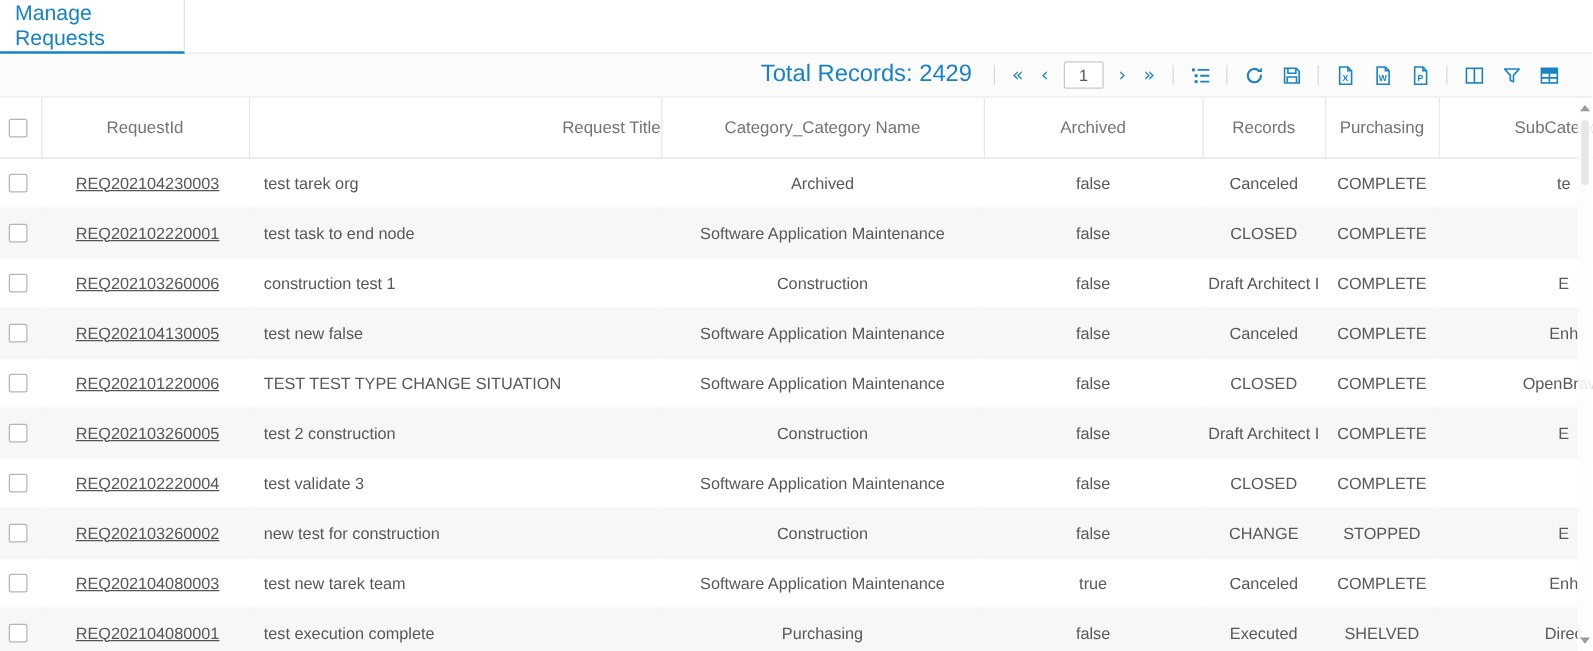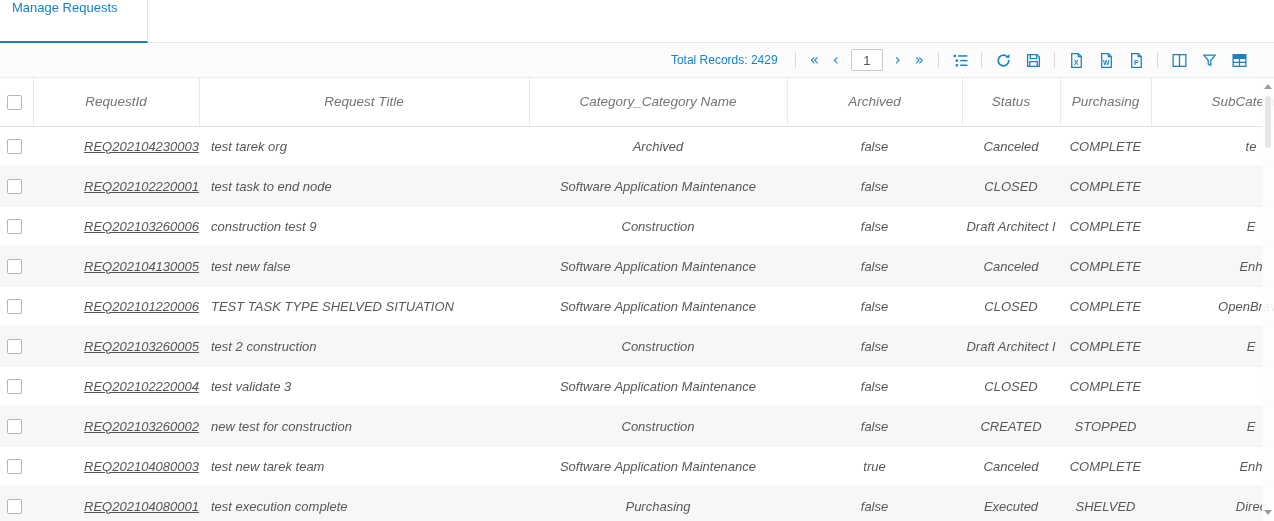--- a/index.html
+++ b/index.html
@@ -2,61 +2,61 @@
 <html><head>
 <meta charset="utf-8">
 <style>
   * { margin:0; padding:0; box-sizing:border-box; }
   html,body { width:1274px; height:521px; overflow:hidden; background:#fff;
               font-family:"Liberation Sans", sans-serif; }
 
   
   .tabbar { height:43px; display:flex; background:#fff;
             box-shadow: inset 0 -1px 0 #e8e8e8; }
-  .tab { width:148px; height:43px; display:flex; align-items:flex-start;
-         padding-left:12px; font-size:13px; color:#1782c5;
+  .tab { width:148px; height:43px; display:flex; align-items:flex-end;
+         padding-left:12px; font-size:17px; color:#1782c5;
          border-right:1px solid #e2e2e2; border-bottom:2px solid #1782c5;
          background:#fff; cursor:pointer; }
 
   
   .toolbar { height:35px; background:#fcfcfc; border-bottom:1px solid #ececec;
              display:flex; align-items:center; justify-content:flex-end;
              padding-right:26px; gap:12px; }
-  .records { color:#1782c5; font-size:12px; white-space:nowrap; margin-right:5px; }
+  .records { color:#1782c5; font-size:19px; white-space:nowrap; margin-right:5px; }
   .vdiv { width:1px; height:16px; background:#d9d9d9; }
   .pager { display:flex; align-items:center; gap:10px; }
   .pg-btn { color:#1782c5; font-size:15px; line-height:15px; cursor:pointer;
             font-family:"DejaVu Sans", sans-serif; padding:0 2px; }
   .page-input { width:32px; height:22px; border:1px solid #c9c9c9; border-radius:2px;
                 text-align:center; font-size:13px; color:#555; background:#fff; }
   .icon-btn { width:18px; height:18px; display:flex; align-items:center; justify-content:center;
               color:#1782c5; cursor:pointer; }
   .icon-btn svg { width:17px; height:17px; }
 
   
-  .grid-wrap { position:relative; height:443px; overflow:hidden;font-style:italic; }
+  .grid-wrap { position:relative; height:443px; overflow:hidden; }
   table { border-collapse:collapse; table-layout:fixed; width:1351px; }
   th { height:48px; font-weight:400; color:#747474; font-size:13.5px; background:#fff;
        border-bottom:1px solid #e2e2e2; border-right:1px solid #e9e9e9;
        text-align:center; white-space:nowrap; overflow:hidden; cursor:pointer; }
   td { height:40px; font-size:13px; color:#585858; text-align:center;
        white-space:nowrap; overflow:hidden; border-bottom:1px solid #f3f3f3; }
   tbody tr:nth-child(even) { background:#f7f7f7; }
 
   .col-check { width:33px; }
   .col-request_id { width:166px; }
-  .col-title { width:330px; }
+  .col-title { width:330px;text-align:right; }
   .col-category { width:258px;margin-left:35px; }
   .col-archived { width:175px; }
   .col-status { width:98px; }
   .col-situation { width:91px; }
   .col-subcategory { width:200px; }
 
   td.c-check, th.col-check { text-align:left; padding-left:7px; }
-  td.c-request_id { text-align:right; padding-left:4px; }
+  td.c-request_id { text-align:center; padding-left:4px; }
   td.c-title { text-align:left; padding-left:12px;margin-top:37px; }
 
   .checkbox { display:inline-block; width:15px; height:15px; border:1px solid #b5b5b5;
               border-radius:2px; background:#fff; vertical-align:middle; cursor:pointer; }
   .id-link { color:#565656; text-decoration:underline; cursor:pointer; }
 
   
   .vscroll { position:absolute; top:0; right:0; width:12px; height:443px;
              background:rgba(253,253,253,0.9); display:flex; flex-direction:column;
              align-items:center; justify-content:space-between; padding:6px 0; }
@@ -168,21 +168,21 @@
     <thead>
       <tr id="header-row">
         <th class="col-check">
           <span class="checkbox"></span>
         </th>
 
       <th class="col-request_id">RequestId</th>
           <th class="col-title">Request Title</th>
           <th class="col-category">Category_Category Name</th>
           <th class="col-archived">Archived</th>
-          <th class="col-status">Status</th>
+          <th class="col-status">Records</th>
           <th class="col-situation">Purchasing</th>
           <th class="col-subcategory">SubCategory</th>
         </tr>
     </thead>
     <tbody id="grid-body">
   <tr>
     <td class="col-check c-check">
       <span class="checkbox"></span>
     </td>
     <td class="col-request_id c-request_id">
@@ -211,21 +211,21 @@
     <td class="col-subcategory c-subcategory"></td>
   </tr>
 
   <tr>
     <td class="col-check c-check">
       <span class="checkbox"></span>
     </td>
     <td class="col-request_id c-request_id">
       <a class="id-link">REQ202103260006</a>
     </td>
-    <td class="col-title c-title">construction test 9</td>
+    <td class="col-title c-title">construction test 1</td>
     <td class="col-category c-category">Construction</td>
     <td class="col-archived c-archived">false</td>
     <td class="col-status c-status">Draft Architect I</td>
     <td class="col-situation c-situation">COMPLETE</td>
     <td class="col-subcategory c-subcategory">E</td>
   </tr>
 
   <tr>
     <td class="col-check c-check">
       <span class="checkbox"></span>
@@ -241,21 +241,21 @@
     <td class="col-subcategory c-subcategory">Enh</td>
   </tr>
 
   <tr>
     <td class="col-check c-check">
       <span class="checkbox"></span>
     </td>
     <td class="col-request_id c-request_id">
       <a class="id-link">REQ202101220006</a>
     </td>
-    <td class="col-title c-title">TEST TASK TYPE SHELVED SITUATION</td>
+    <td class="col-title c-title">TEST TEST TYPE CHANGE SITUATION</td>
     <td class="col-category c-category">Software Application Maintenance</td>
     <td class="col-archived c-archived">false</td>
     <td class="col-status c-status">CLOSED</td>
     <td class="col-situation c-situation">COMPLETE</td>
     <td class="col-subcategory c-subcategory">OpenBravo</td>
   </tr>
 
   <tr>
     <td class="col-check c-check">
       <span class="checkbox"></span>
@@ -289,21 +289,21 @@
   <tr>
     <td class="col-check c-check">
       <span class="checkbox"></span>
     </td>
     <td class="col-request_id c-request_id">
       <a class="id-link">REQ202103260002</a>
     </td>
     <td class="col-title c-title">new test for construction</td>
     <td class="col-category c-category">Construction</td>
     <td class="col-archived c-archived">false</td>
-    <td class="col-status c-status">CREATED</td>
+    <td class="col-status c-status">CHANGE</td>
     <td class="col-situation c-situation">STOPPED</td>
     <td class="col-subcategory c-subcategory">E</td>
   </tr>
 
   <tr>
     <td class="col-check c-check">
       <span class="checkbox"></span>
     </td>
     <td class="col-request_id c-request_id">
       <a class="id-link">REQ202104080003</a>

